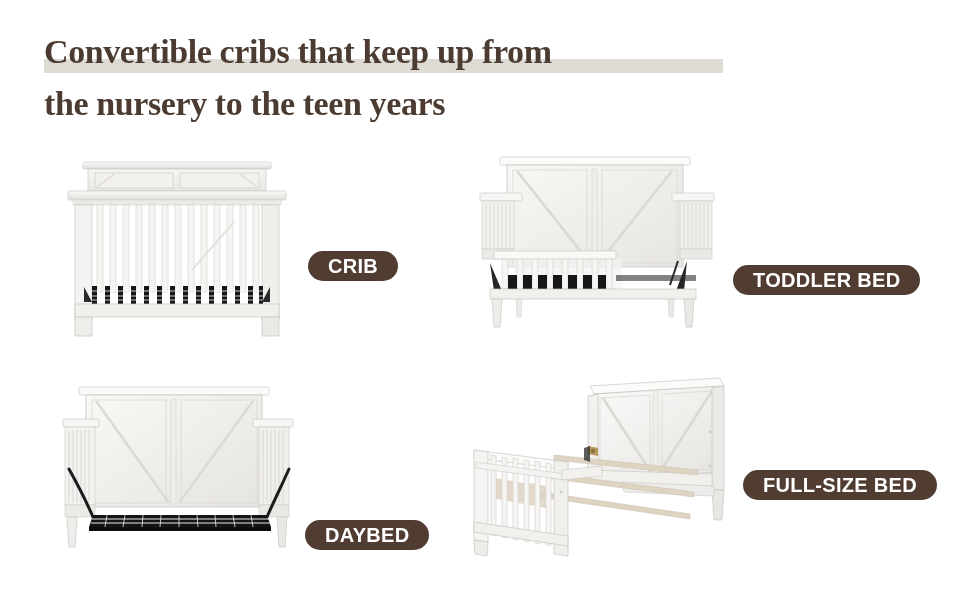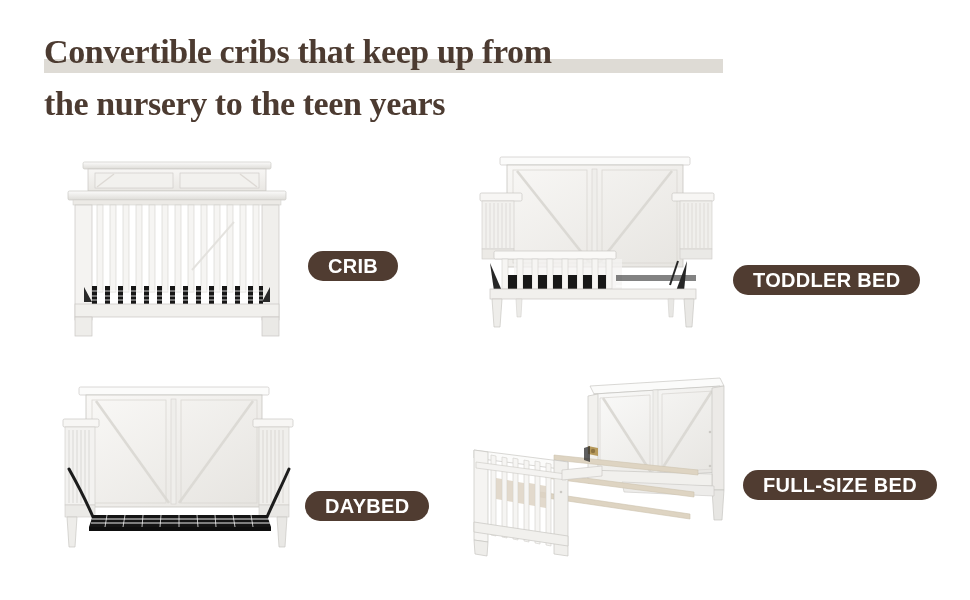--- a/index.html
+++ b/index.html
@@ -70,21 +70,21 @@
     background: #503c31;
     color: #ffffff;
     font-size: 20px;
     font-weight: 700;
     letter-spacing: 0.3px;
     white-space: nowrap;
     font-family: "Liberation Sans", sans-serif;
   }
   .badge-crib        { left: 308px; top: 251px; }
   .badge-toddler     { left: 733px; top: 265px; }
-  .badge-daybed      { left: 305px; top: 491px; }
+  .badge-daybed      { left: 305px; top: 520px; }
   .badge-full        { left: 743px; top: 470px; }
 
   svg { display: block; }
 </style>
 </head>
 <body>
 
 <div class="page">
 
   <div class="headline-wrap">

